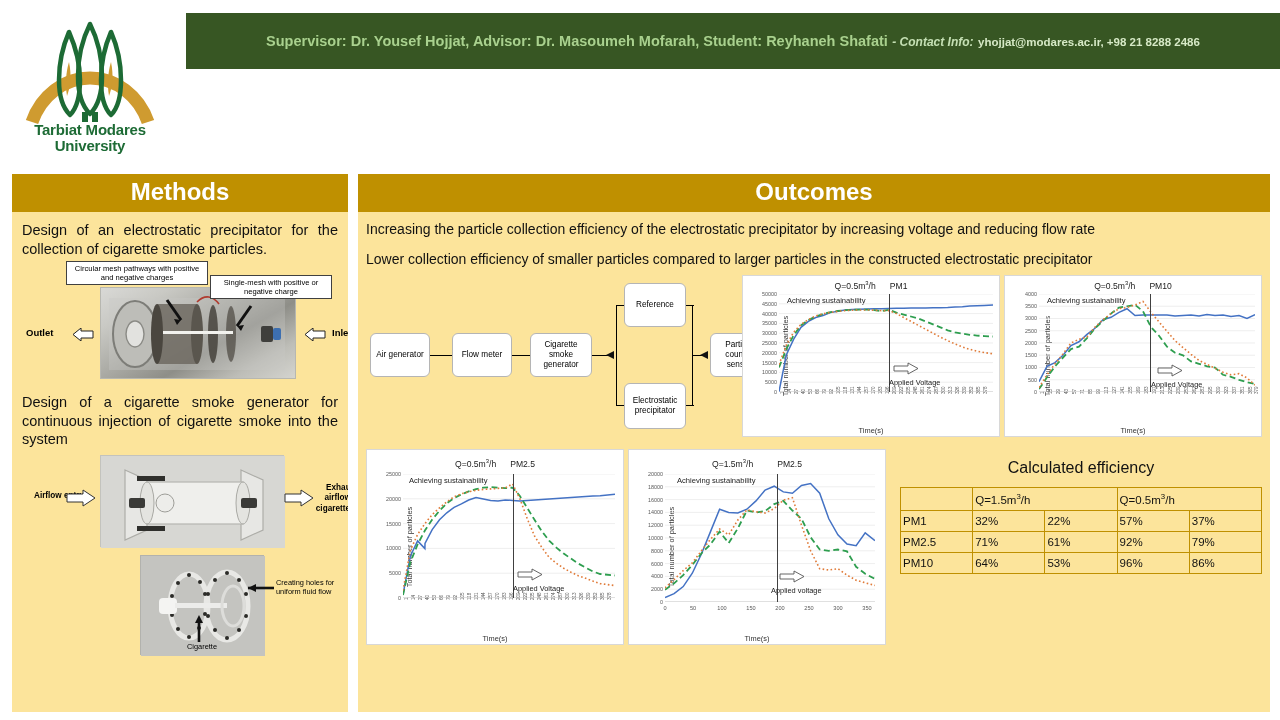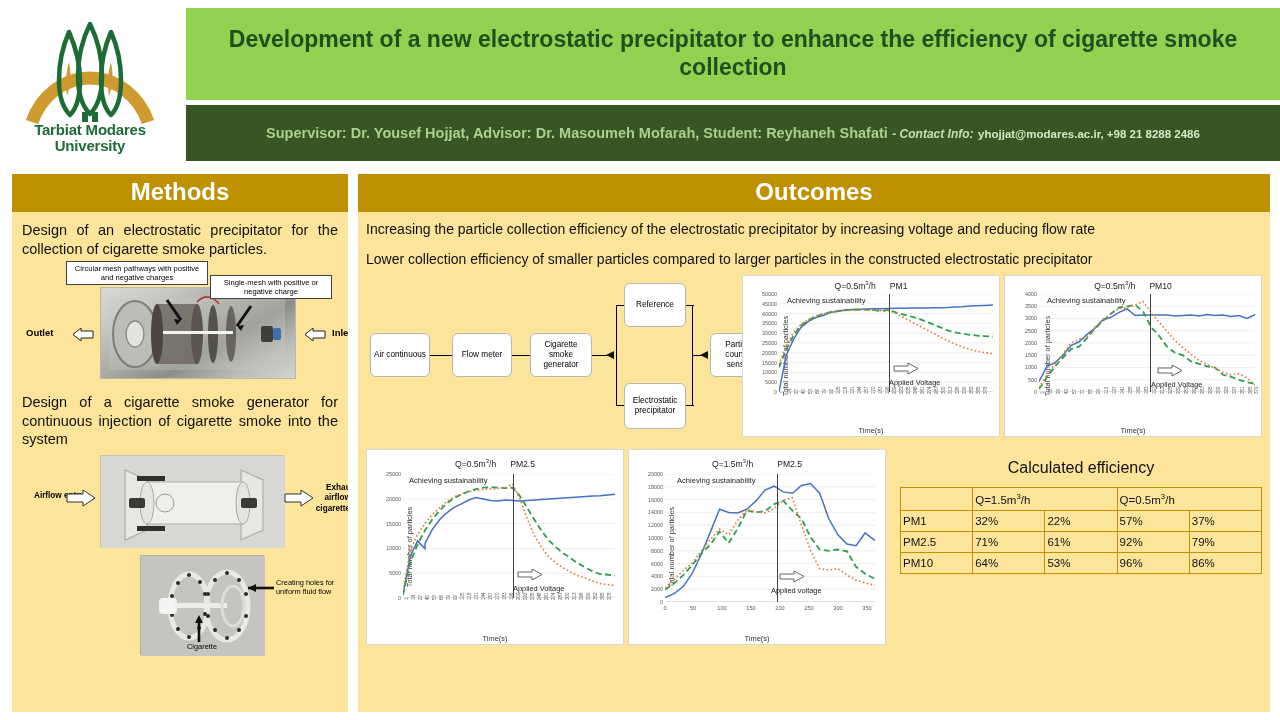--- a/index.html
+++ b/index.html
@@ -154,21 +154,20 @@
         <rect x="72" y="98" width="6" height="10" fill="#1d6b35"></rect>
       </svg>
     </div>
     <div class="logo-text">
       <div>Tarbiat Modares</div>
       <div>University</div>
     </div>
   </div>
 
   <div class="title-col">
-    <div class="title-bar">Development of a new electrostatic precipitator to enhance the efficiency of cigarette smoke collection</div>
     <div class="authors-bar">
       <div>
         <span class="authors-main">Supervisor:  Dr. Yousef Hojjat, Advisor: Dr. Masoumeh Mofarah, Student: Reyhaneh Shafati</span>
         <span class="contact-label">- Contact Info:</span>
         <span class="contact-val">yhojjat@modares.ac.ir, +98 21 8288 2486</span>
       </div>
     </div>
   </div>
 </div>
 
@@ -303,21 +302,21 @@
   <div class="col-outcomes">
     <div class="sec-header">Outcomes</div>
     <div class="panel">
 
       <div class="o-text">Increasing the particle collection efficiency of the electrostatic precipitator by increasing voltage and reducing flow rate</div>
       <div class="o-text second">Lower collection efficiency of smaller particles compared to larger particles in the constructed electrostatic precipitator</div>
 
       <div class="o-row1">
 
         <div class="flow">
-          <div class="flow-box" style="left:4px; top:58px; width:60px; height:44px;">Air continuous</div>
+          <div class="flow-box" style="left:4px; top:58px; width:60px; height:44px;">Air generator</div>
           <div class="flow-line" style="left:64px; top:80px; width:22px;"></div>
           <div class="flow-box" style="left:86px; top:58px; width:60px; height:44px;">Flow meter</div>
           <div class="flow-line" style="left:146px; top:80px; width:18px;"></div>
           <div class="flow-box" style="left:164px; top:58px; width:62px; height:44px;">Cigarette smoke generator</div>
           <div class="flow-line" style="left:226px; top:80px; width:18px;"></div>
           <svg style="position:absolute; left:240px; top:75px;" width="10" height="10" aria-hidden="true">
             <path d="M0 5 l8 -4 v8 z" fill="#111"></path>
           </svg>
           <div class="flow-vline" style="left:250px; top:30px; height:100px;"></div>
           <div class="flow-line" style="left:250px; top:30px; width:8px;"></div>

